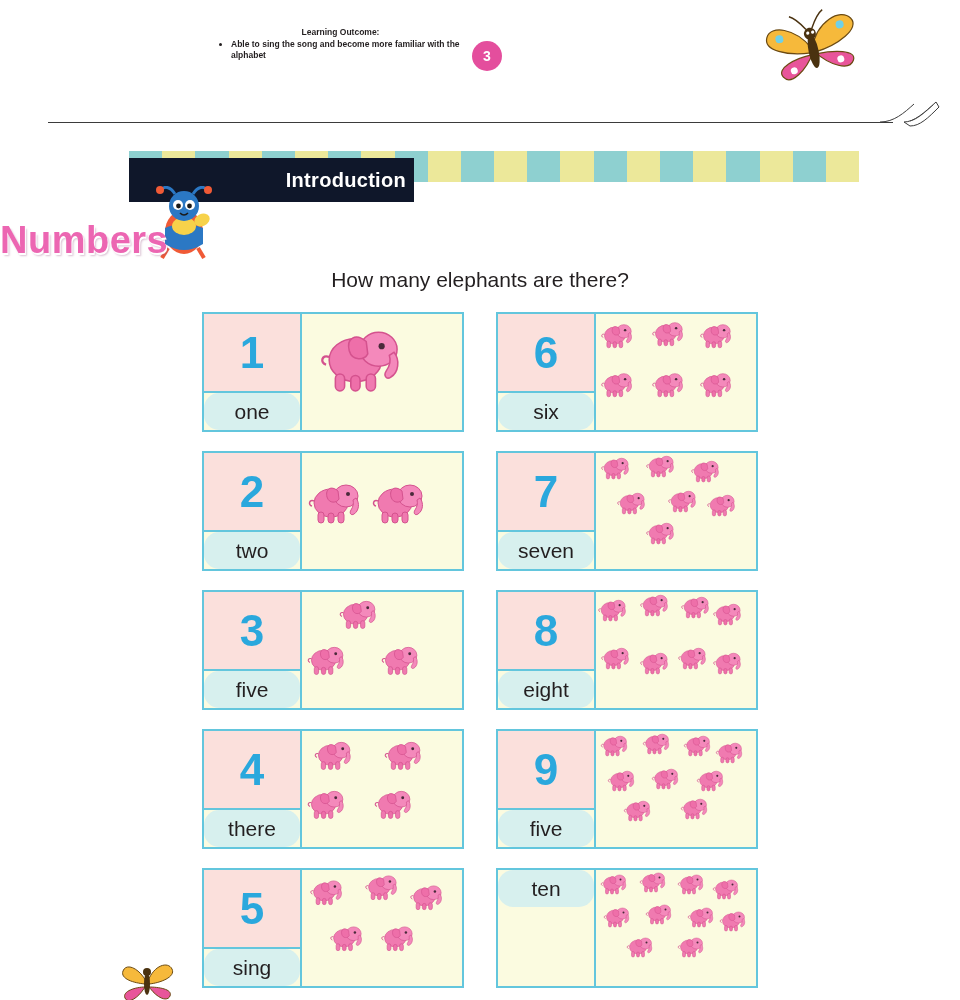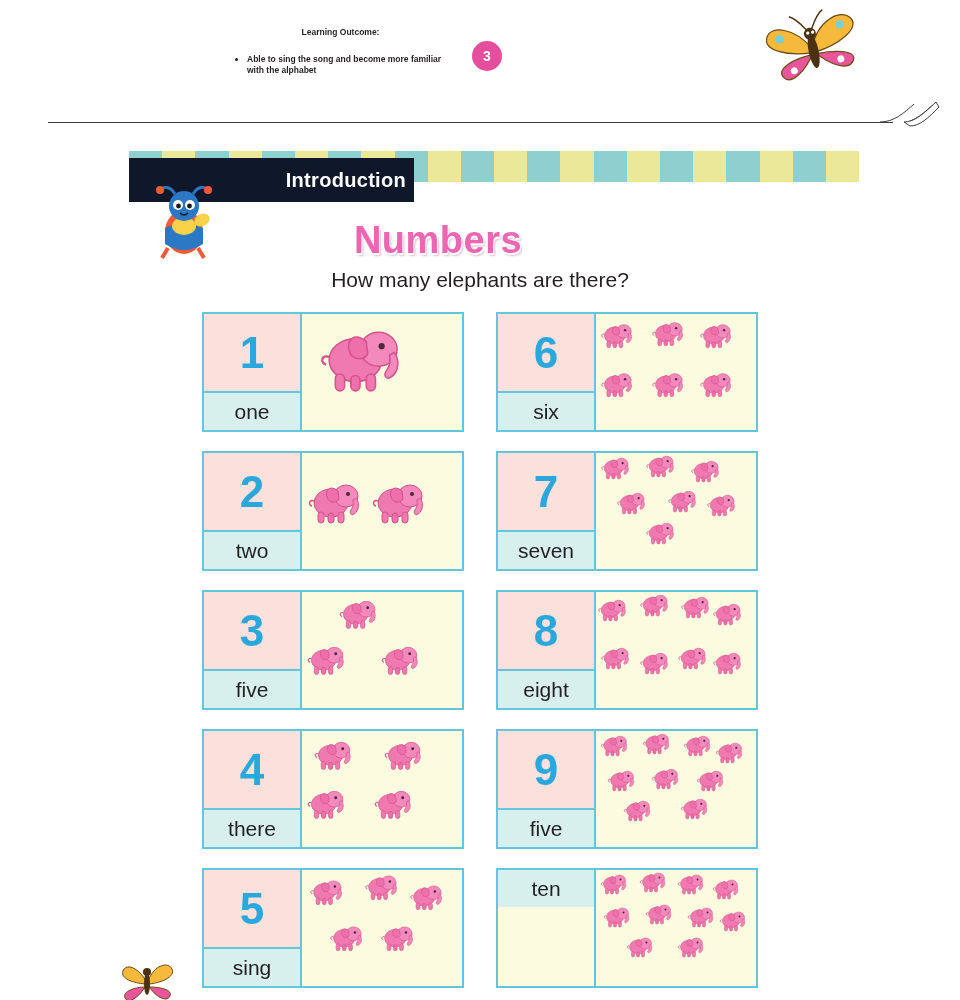--- a/index.html
+++ b/index.html
@@ -30,21 +30,21 @@
     color: #231f20;
   }
   .lo-title {
     font-size: 8.5px;
     font-weight: bold;
     line-height: 11px;
     margin: 0 0 1px 0;
     text-align: center;
   }
   .lo-list {
-    margin: 16px;
+    margin: 0;
     padding: 0 0 0 13px;
     list-style: disc;
   }
   .lo-list li {
     font-size: 8.5px;
     font-weight: bold;
     line-height: 11px;
   }
   .page-number-badge {
     position: absolute;
@@ -134,21 +134,20 @@
     width: 76px;
     height: 74px;
   }
 
   
   .numbers-title {
     position: absolute;
     top: 219px;
     left: 0;
     width: 876px;
-    text-align: center;
     font-size: 38px;
     font-weight: bold;
     color: #ec66b2;
     letter-spacing: 0.5px;
     text-shadow: 1px 2px 0 #ffffff, 2px 3px 2px rgba(150,80,130,0.35);
   }
   .question {
     position: absolute;
     top: 268px;
     left: 0;
@@ -200,20 +199,21 @@
   }
   .card-word {
     height: 37px;
     background: #d7f0ee;
     color: #231f20;
     font-size: 21px;
     display: flex;
     align-items: center;
     justify-content: center;
     box-sizing: border-box;
+    border-radius: 15px;
   }
   .card-right {
     flex: 1;
     position: relative;
     background: #fbfbe0;
     overflow: hidden;
   }
   .eleph {
     position: absolute;
     display: block;

